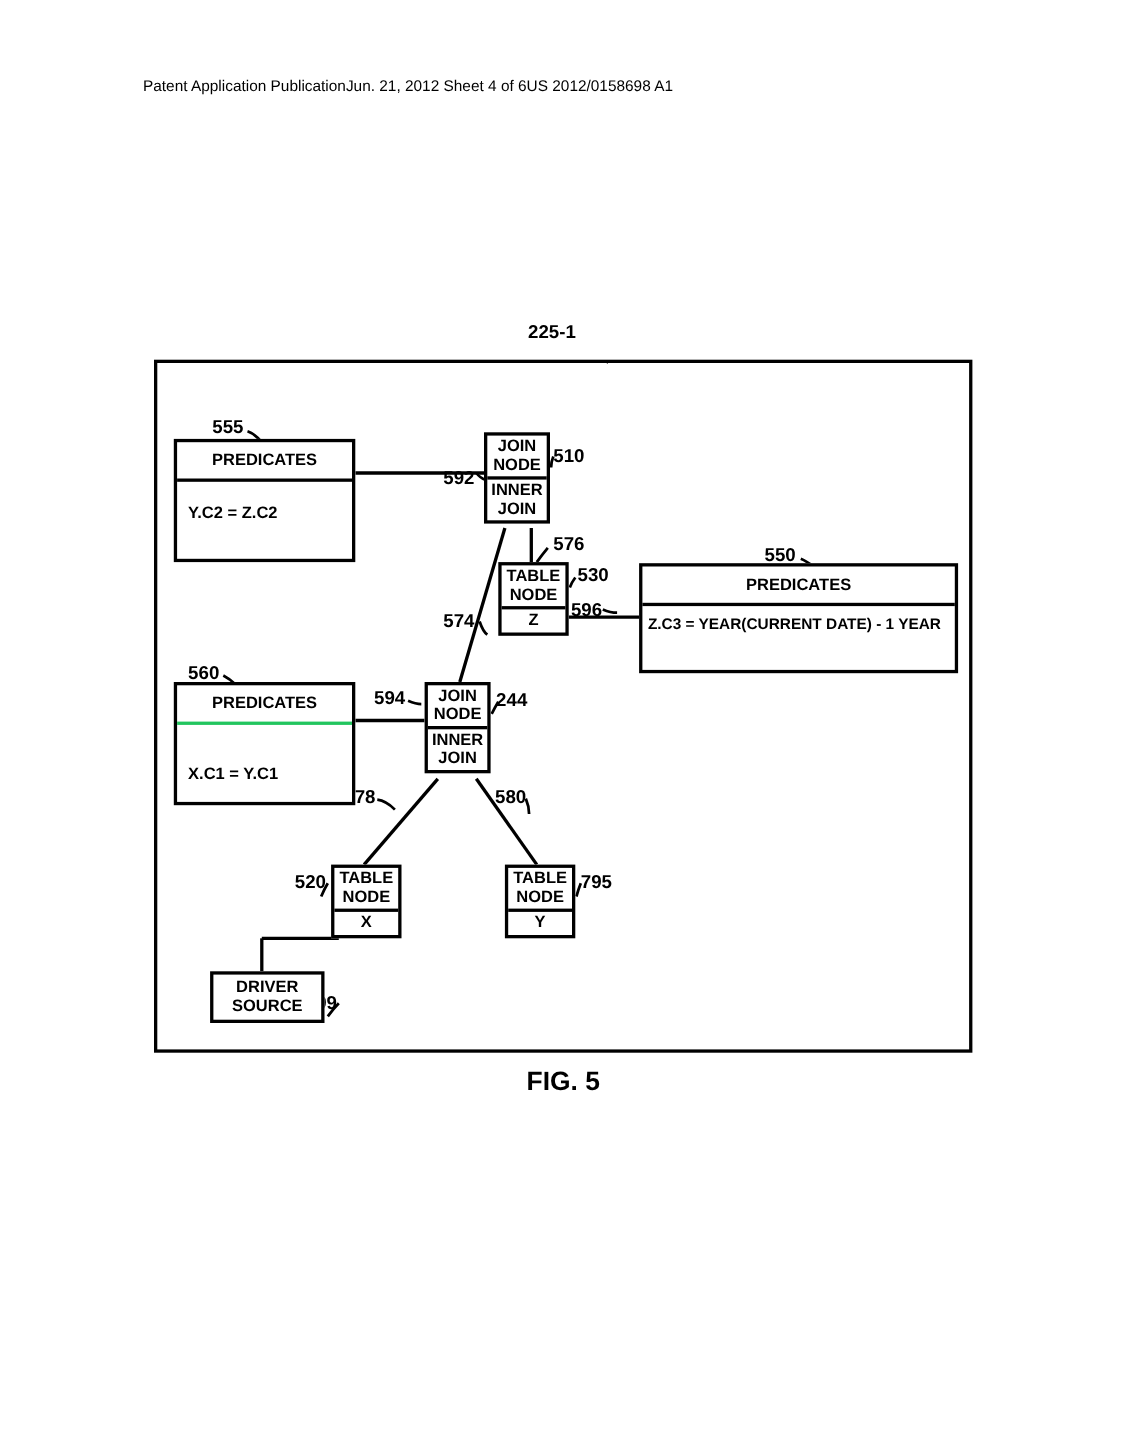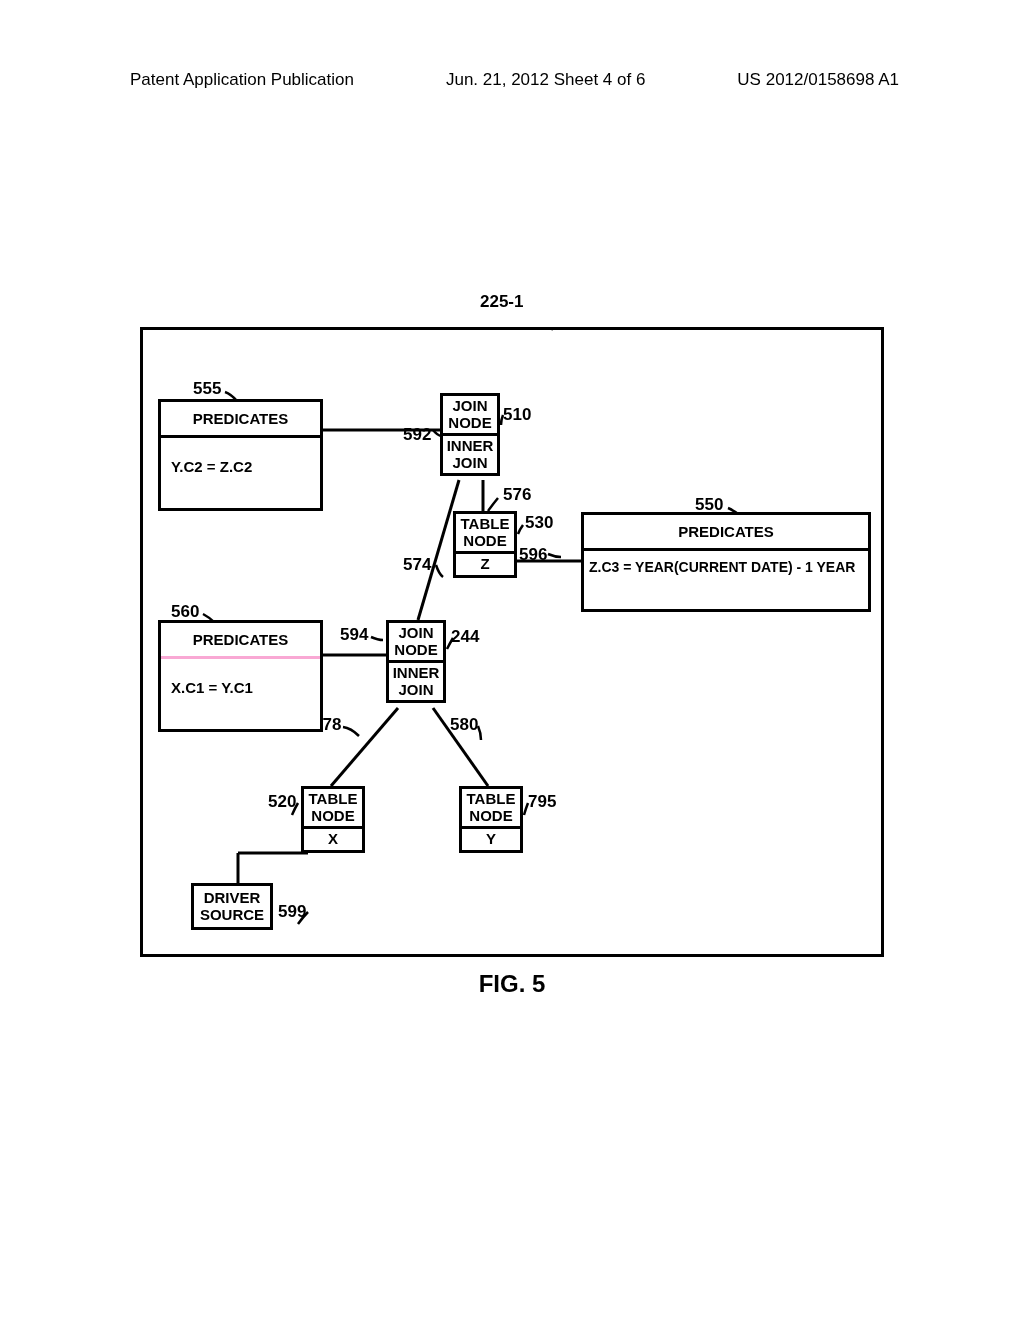--- a/index.html
+++ b/index.html
@@ -15,23 +15,23 @@
       height: 1320px;
       position: relative;
     }
     
     .header {
       position: absolute;
       top: 70px;
       left: 0;
       width: 100%;
       display: flex;
-      justify-content: space-between;
+      justify-content: flex-start;
       padding: 0 125px 0 130px;
-      font-size: 17px;
+      font-size: 14px;
     }
     
     .header-left {
       font-weight: normal;
     }
     
     .header-center {
       font-weight: normal;
     }
     
@@ -198,22 +198,22 @@
       left: 15px;
       width: 165px;
       height: 112px;
     }
     
     .pred-560 .pred-title {
       padding: 8px 0;
     }
     
     .pred-560 .pred-content {
-      border-top: 3px solid #f9a8d4;
-      padding: 20px 0;
+      border-top: 3px solid #22c55e;
+      padding: 36px 0;
       text-align: left;
       padding-left: 10px;
     }
     
     .pred-550 {
       top: 182px;
       left: 438px;
       width: 290px;
       height: 100px;
     }
@@ -305,21 +305,21 @@
       line-height: 1.1;
     }
     
     .table-node-525 .node-part:last-child {
       border-bottom: none;
     }
     
     .driver-source {
       top: 553px;
       left: 48px;
-      width: 82px;
+      width: 104px;
       padding: 4px;
       line-height: 1.1;
     }
     
     .figure-label {
       position: absolute;
       top: 970px;
       left: 0;
       width: 100%;
       text-align: center;

